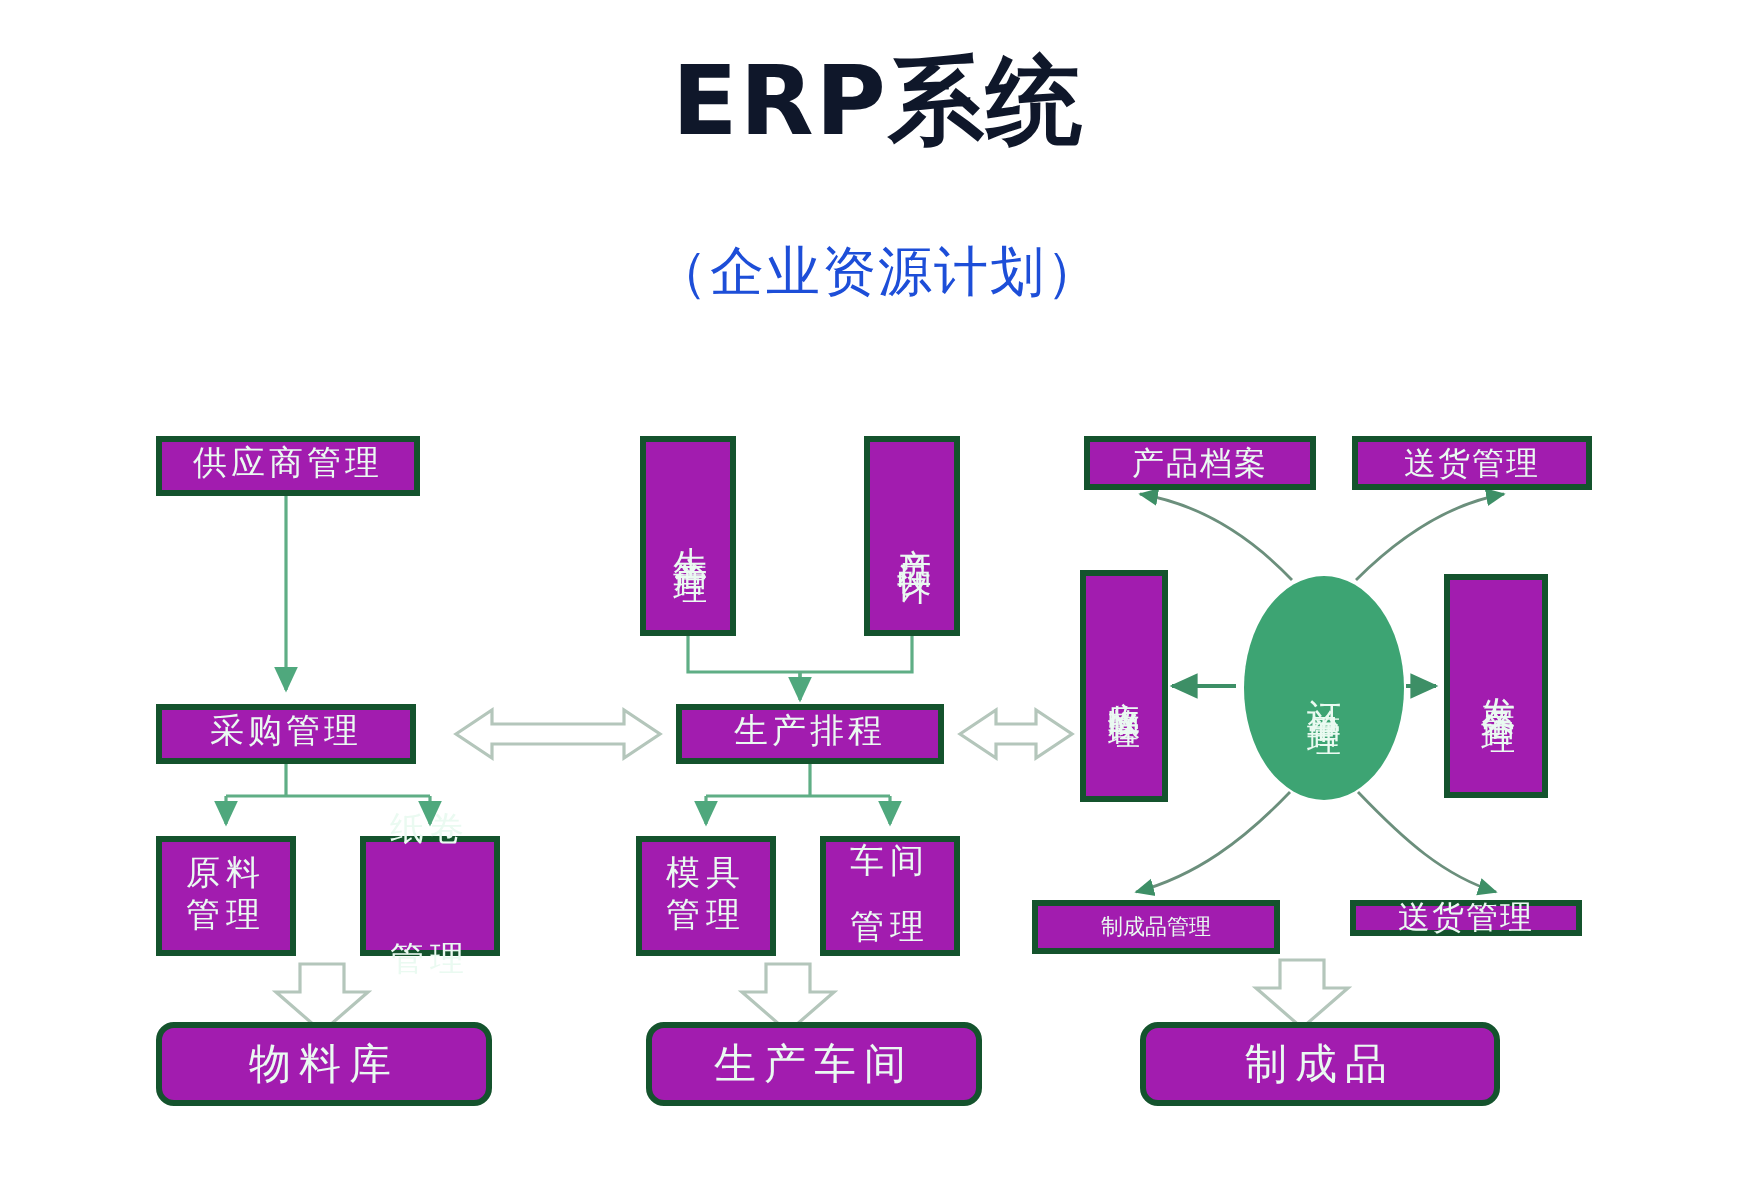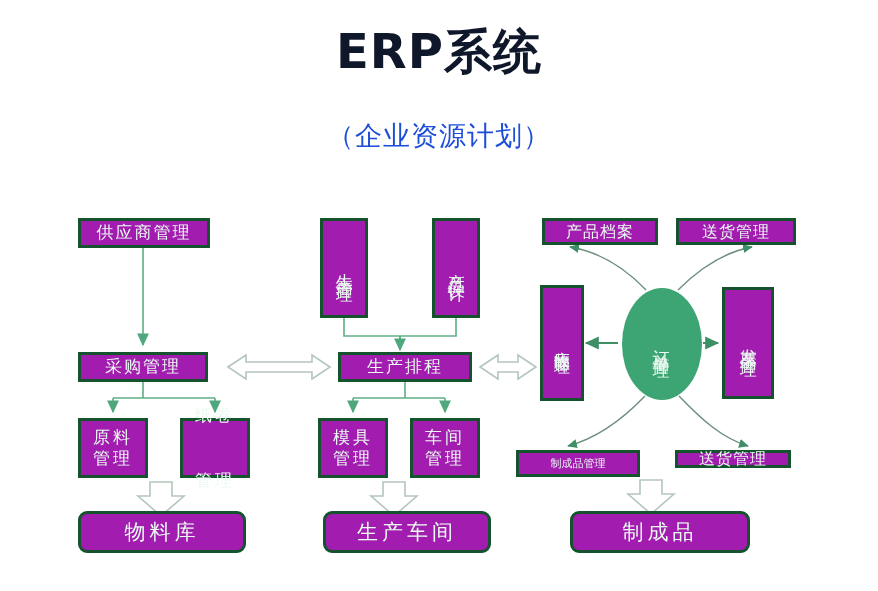--- a/index.html
+++ b/index.html
@@ -145,21 +145,21 @@
 
   <div class="abs box" style="left:338px;top:352px;width:134px;height:30px;">
     <span>生产排程</span>
   </div>
 
   <div class="abs box two" style="left:318px;top:418px;width:70px;height:60px;flex-direction:column;">
     <span>模具</span>
     <span>管理</span>
   </div>
 
-  <div class="abs box two" style="left:410px;top:418px;width:70px;height:60px;flex-direction:column;">
+  <div class="abs box two" style="left:410px;top:418px;width:70px;height:60px;flex-direction:column;justify-content:space-between;">
     <span>车间</span>
     <span>管理</span>
   </div>
 
   <div class="abs box round" style="left:323px;top:511px;width:168px;height:42px;">
     <span>生产车间</span>
   </div>
 
   <div class="abs box" style="left:542px;top:218px;width:116px;height:27px;font-size:16px;letter-spacing:1px;">
     <span>产品档案</span>

